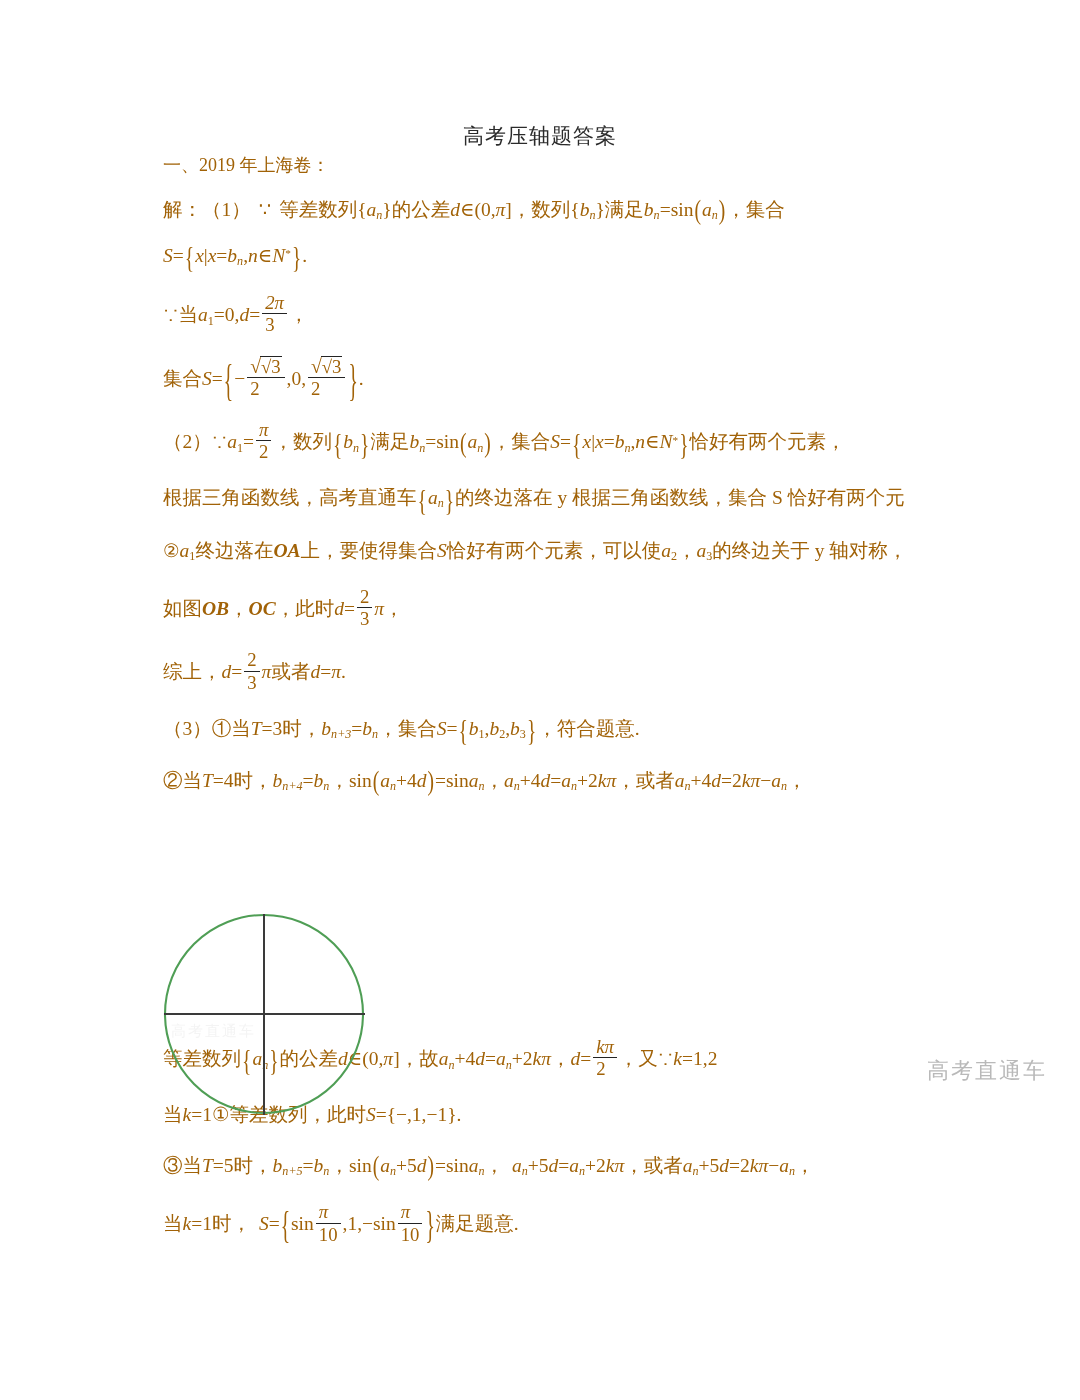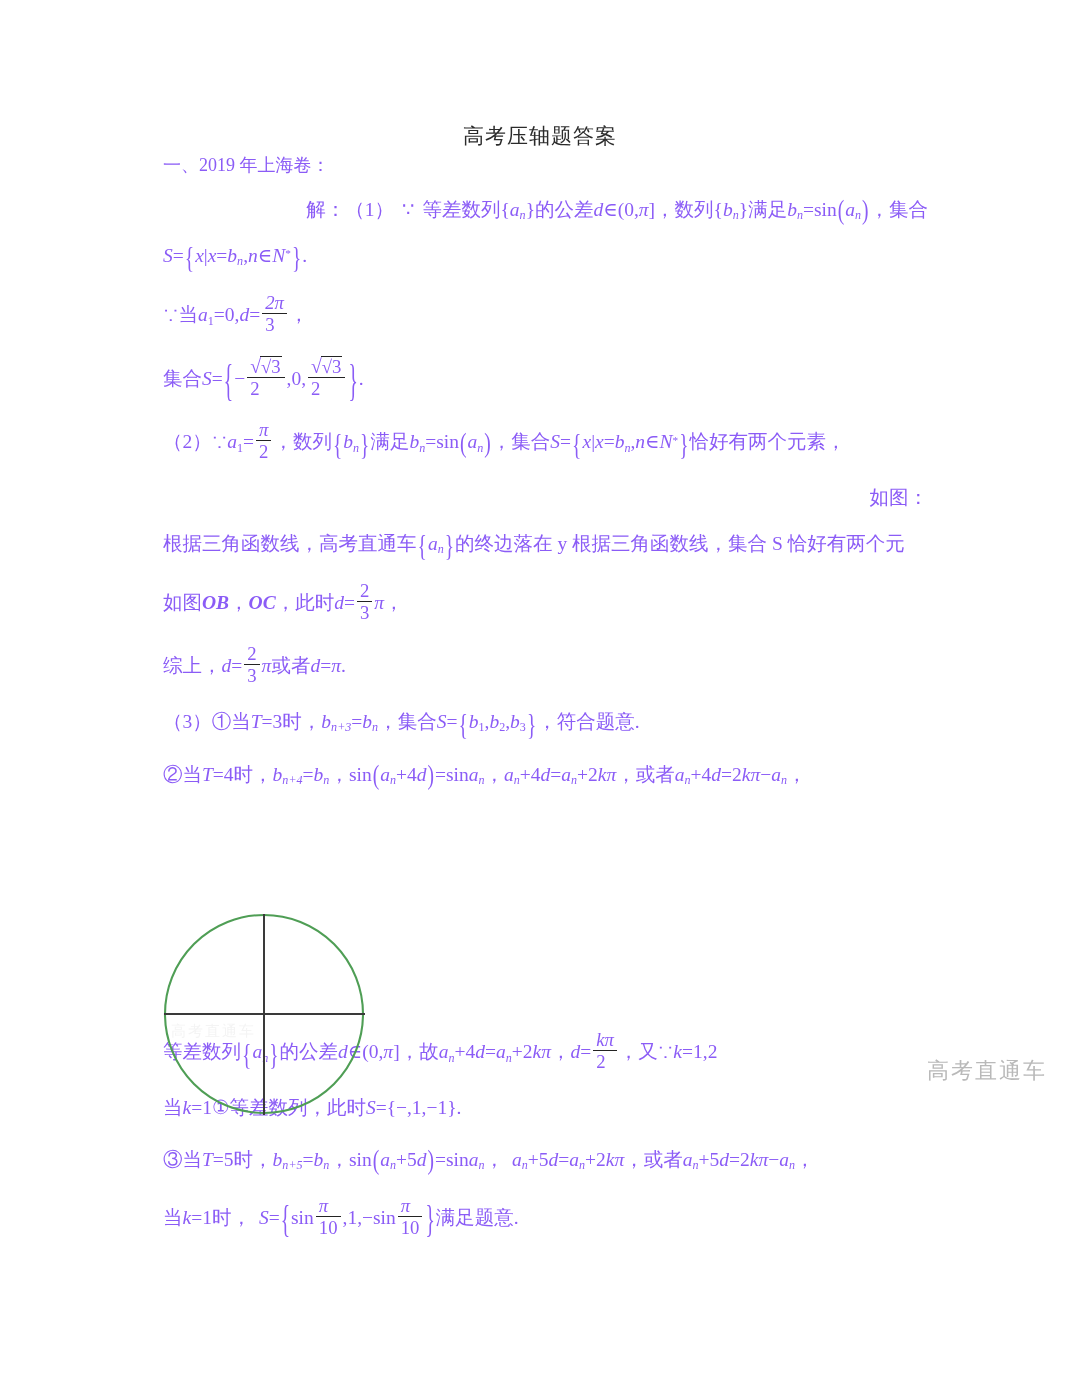--- a/index.html
+++ b/index.html
@@ -34,27 +34,27 @@
     font-family: "Liberation Serif", "DejaVu Serif", serif;
   }
   .body-col {
     position: absolute;
     left: 163px;
     top: 152px;
     width: 765px;
   }
   .ln {
     font-size: 19.5px;
-    color: #8b5cf6;
+    color: #a16207;
     line-height: 1.5;
     margin: 0 0 11px 0;
     white-space: nowrap;
   }
   .ln.gap-lg { margin-bottom: 22px; }
-  .ln.gap-md { margin-bottom: 16px; text-align: right; }
+  .ln.gap-md { margin-bottom: 16px; }
   .ln.heading {
     font-size: 18px;
     margin-bottom: 16px;
   }
   .it { font-style: italic; font-family: "Liberation Serif","DejaVu Serif",serif; }
   .bi { font-style: italic; font-weight: bold; }
   .up { font-style: normal; }
   sub {
     font-size: 0.62em;
     vertical-align: -0.28em;
@@ -172,27 +172,29 @@
     </div>
 
     <div class="ln gap-lg">
       <span>集合</span><span class="it">S</span><span>=</span><span class="brc">{</span><span>−</span><span class="frac"><span class="num"><span class="sqrt"><span class="rad">√</span><span class="bar">√3</span></span></span><span class="den">2</span></span><span>,0,</span><span class="frac"><span class="num"><span class="sqrt"><span class="rad">√</span><span class="bar">√3</span></span></span><span class="den">2</span></span><span class="brc">}</span><span>.</span>
     </div>
 
     <div class="ln gap-lg">
       <span>（2）</span><span>∵</span><span class="it">a</span><sub class="up">1</sub><span>=</span><span class="frac"><span class="num it">π</span><span class="den">2</span></span><span>，数列</span><span class="brc sm">{</span><span class="it">b</span><sub>n</sub><span class="brc sm">}</span><span>满足</span><span class="it">b</span><sub>n</sub><span>=</span><span>sin</span><span class="paren-tall">(</span><span class="it">a</span><sub>n</sub><span class="paren-tall">)</span><span>，集合</span><span class="it">S</span><span>=</span><span class="brc sm">{</span><span class="it">x</span><span>|</span><span class="it">x</span><span>=</span><span class="it">b</span><sub>n</sub><span>,</span><span class="it">n</span><span>∈</span><span class="it">N</span><sup>*</sup><span class="brc sm">}</span><span>恰好有两个元素，</span>
     </div>
 
-    <div class="ln gap-md">如图：</div>
 
     <div class="ln gap-lg">
       <span>根据三角函数线，高考直通车</span><span class="brc sm">{</span><span class="it">a</span><sub>n</sub><span class="brc sm">}</span><span>的终边落在 y 根据三角函数线，集合 S 恰好有两个元</span>
     </div>
 
 
+    <div class="ln gap-lg">
+      <span class="circ-num">②</span><span class="it">a</span><sub class="up">1</sub><span>终边落在</span><span class="bi">OA</span><span>上，要使得集合</span><span class="it">S</span><span>恰好有两个元素，可以使</span><span class="it">a</span><sub class="up">2</sub><span>，</span><span class="it">a</span><sub class="up">3</sub><span>的终边关于 y 轴对称，</span>
+    </div>
 
     <div class="ln gap-lg">
       <span>如图</span><span class="bi">OB</span><span>，</span><span class="bi">OC</span><span>，此时</span><span class="it">d</span><span>=</span><span class="frac"><span class="num">2</span><span class="den">3</span></span><span class="it">π</span><span>，</span>
     </div>
 
     <div class="ln gap-lg">
       <span>综上，</span><span class="it">d</span><span>=</span><span class="frac"><span class="num">2</span><span class="den">3</span></span><span class="it">π</span><span>或者</span><span class="it">d</span><span>=</span><span class="it">π</span><span>.</span>
     </div>
 
     <div class="ln gap-lg">

